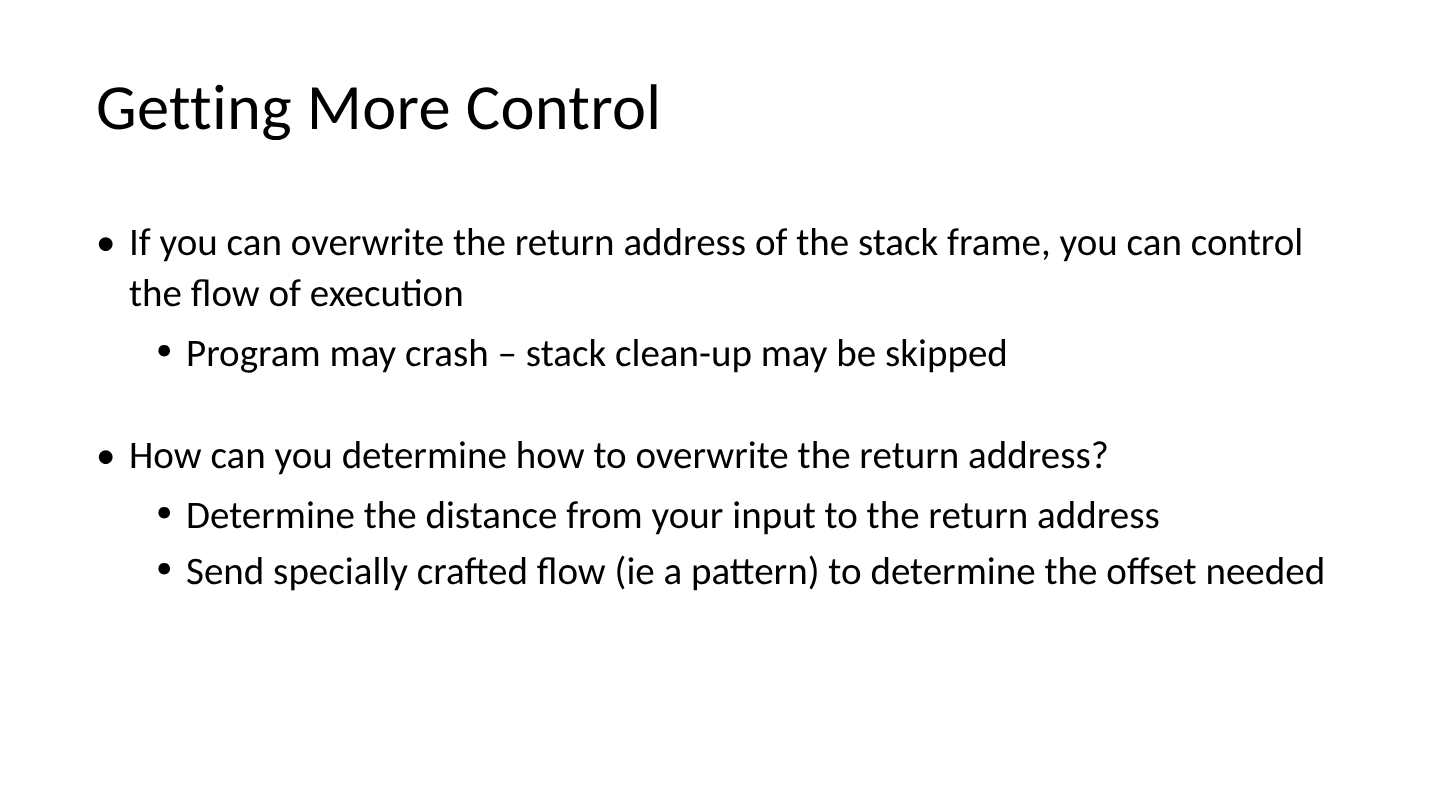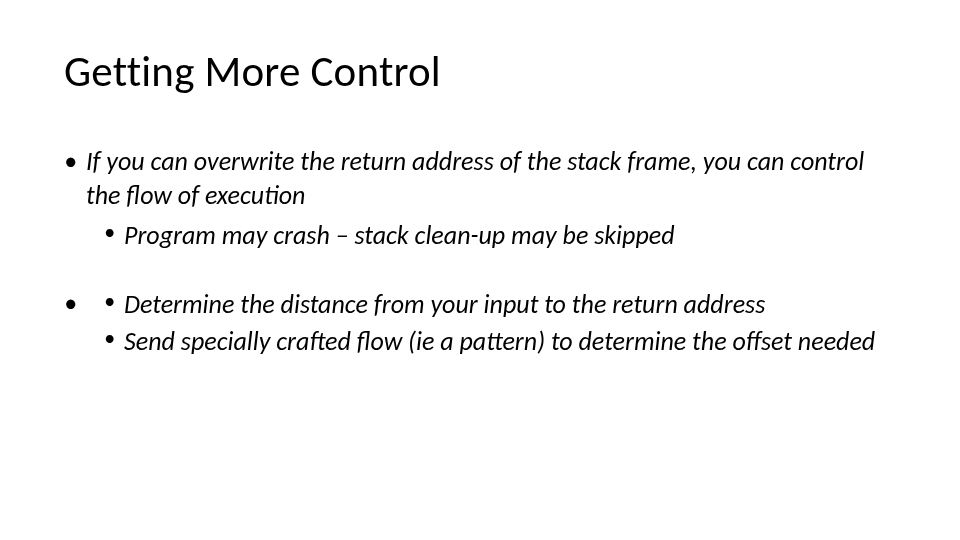--- a/index.html
+++ b/index.html
@@ -37,21 +37,20 @@
   .lvl1 {
     margin: 0;
     padding: 0;
   }
   .lvl1 > li {
     position: relative;
     padding-left: 22px;
     font-size: 26px;
     line-height: 1.28;
     margin-bottom: 6px;
-    font-style: italic;
   }
   .lvl1 > li::before {
     content: "•";
     position: absolute;
     left: 0;
     top: 0;
     font-size: 26px;
     line-height: 1.28;
     color: #000000;
   }
@@ -90,20 +89,21 @@
     <li>
       <span>If you can overwrite the return address of the stack frame, you can control the flow of execution</span>
       <ul class="lvl2">
         <li>
           <span>Program may crash – stack clean-up may be skipped</span>
         </li>
       </ul>
     </li>
 
     <li class="group-gap">
+      <span>How can you determine how to overwrite the return address?</span>
       <ul class="lvl2">
         <li>
           <span>Determine the distance from your input to the return address</span>
         </li>
         <li>
           <span>Send specially crafted flow (ie a pattern) to determine the offset needed</span>
         </li>
       </ul>
     </li>
   </ul>

